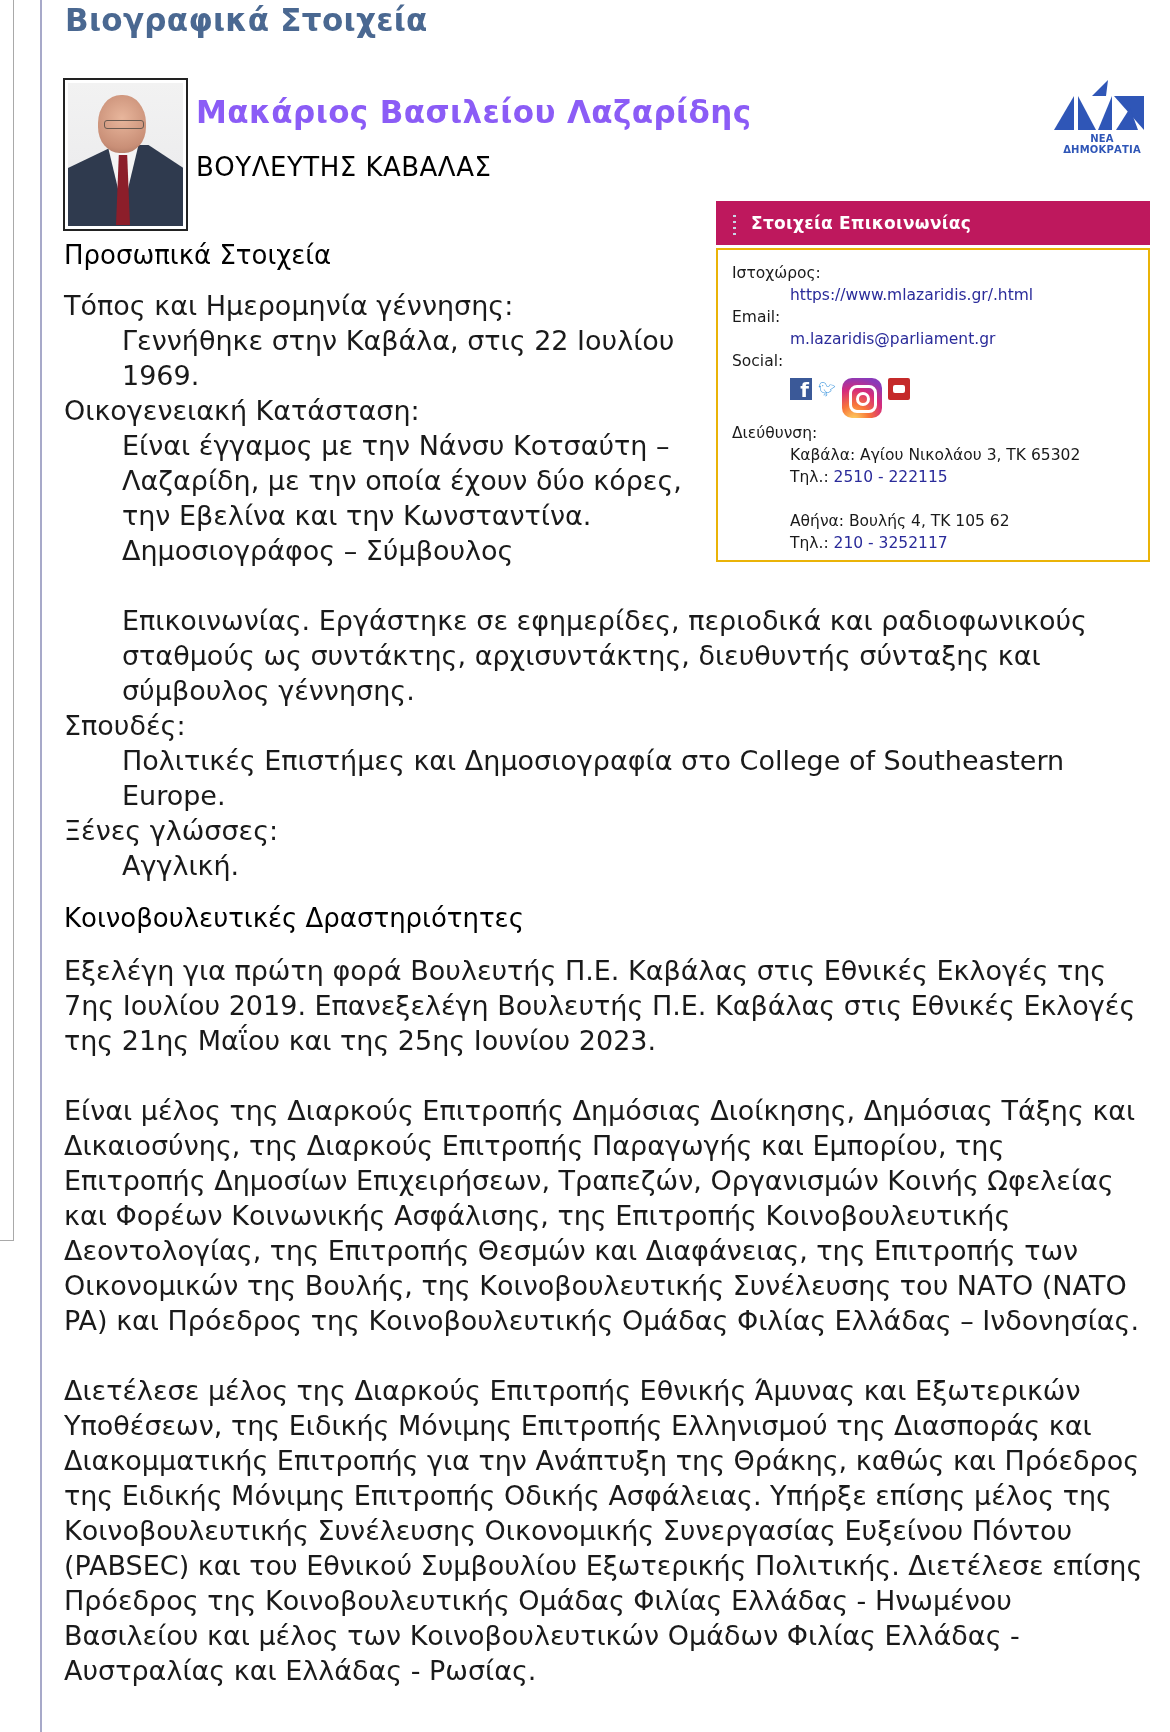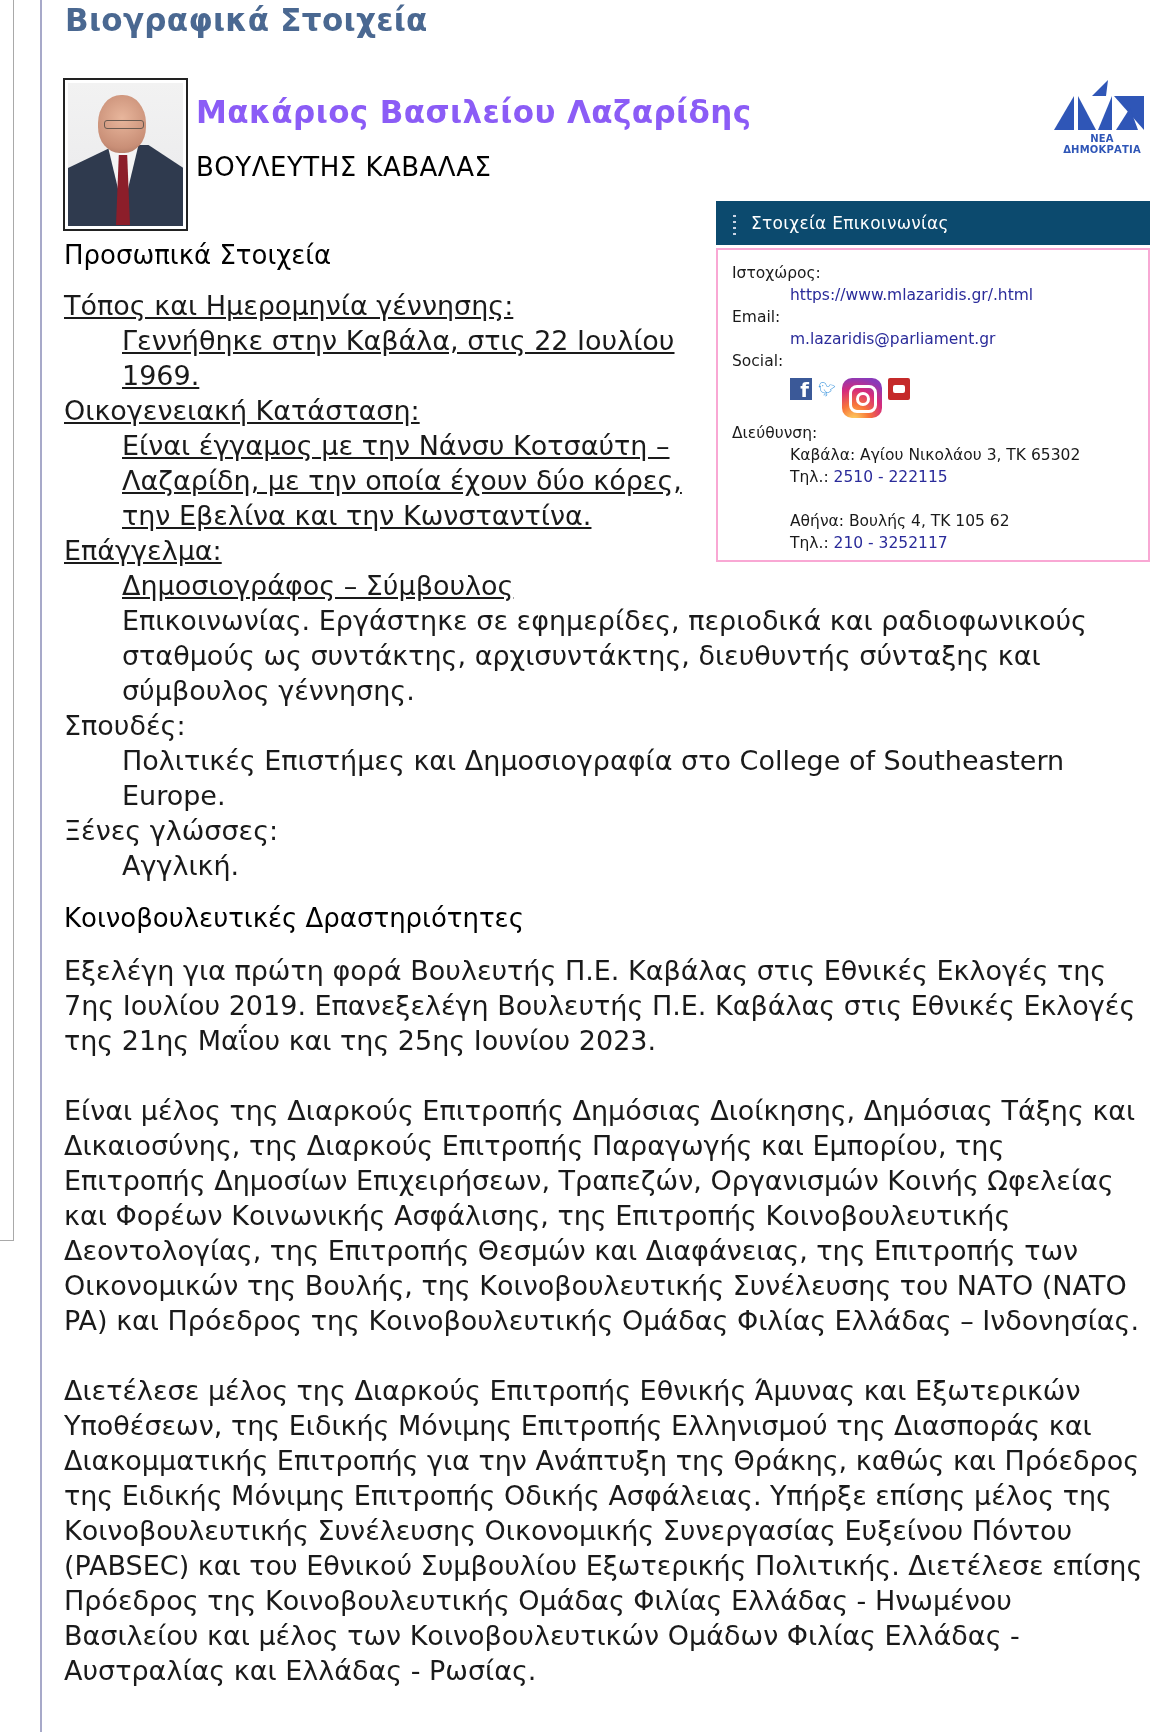--- a/index.html
+++ b/index.html
@@ -50,30 +50,30 @@
   .logo { position:absolute; left:1052px; top:78px; width:100px; height:70px; }
   .logo-text {
     position:absolute; left:1050px; top:133px; width:104px; text-align:center;
     font-size:10px; font-weight:bold; color:#2f56b7; letter-spacing:0.2px;
   }
 
   .contact {
     position:absolute; left:716px; top:201px; width:434px; height:361px;
   }
   .contact-header {
-    height:44px; background:#0c4a6e; color:#fff; position:relative;
-    font-size:17px; font-weight:normal; line-height:44px; padding-left:35px; letter-spacing:0.3px;
+    height:44px; background:#be185d; color:#fff; position:relative;
+    font-size:17px; font-weight:bold; line-height:44px; padding-left:35px; letter-spacing:0.3px;
   }
   .contact-header .grip {
     position:absolute; left:17px; top:12px; width:3px; height:22px;
     background:radial-gradient(circle, #c9d4e5 40%, transparent 45%) 0 0/3px 6px repeat-y;
   }
   .contact-body {
     position:absolute; top:47px; left:0; right:0; bottom:0;
-    border:2px solid #f9a8d4; background:#fff; padding:12px 0 16px 14px;
+    border:2px solid #eab308; background:#fff; padding:12px 0 16px 14px;
     font-size:15.5px; line-height:22px; color:#1a1a1a;
   }
   .contact-body .lbl { margin:0; }
   .contact-body .val { margin:0 12px 0 58px; }
   .contact-body a { color:#2a2b9a; text-decoration:none; }
   .social { display:flex; align-items:flex-start; gap:6px; margin:6px 0 2px 58px; height:42px; }
   .ico { display:inline-block; }
   .ico-fb { width:22px; height:22px; background:#3b5998; color:#fff; font-weight:bold; font-size:20px; line-height:24px; text-align:right; padding-right:3px; box-sizing:border-box; }
   .ico-tw { width:18px; height:18px; color:#4a9de0; font-size:14px; line-height:18px; margin-top:2px; }
   .ico-ig { width:40px; height:40px; border-radius:10px; margin-top:0px;
@@ -144,29 +144,28 @@
     <p class="val">Καβάλα: Αγίου Νικολάου 3, ΤΚ 65302</p>
     <p class="val"><span>Τηλ.:</span> <a>2510 - 222115</a></p>
     <div class="gap"></div>
     <p class="val">Αθήνα: Βουλής 4, ΤΚ 105 62</p>
     <p class="val"><span>Τηλ.:</span> <a>210 - 3252117</a></p>
   </div>
 </div>
 
 <h3 class="section-h" style="top:240px;">Προσωπικά Στοιχεία</h3>
 
-<div class="body-text dl" style="top:288px; width:640px;text-decoration:underline;">
+<div class="body-text dl" style="top:288px; width:640px;">
   <p class="term">Τόπος και Ημερομηνία γέννησης:</p>
   <p class="def">Γεννήθηκε στην Καβάλα, στις 22 Ιουλίου</p>
   <p class="def">1969.</p>
   <p class="term">Οικογενειακή Κατάσταση:</p>
   <p class="def">Είναι έγγαμος με την Νάνσυ Κοτσαύτη –</p>
   <p class="def">Λαζαρίδη, με την οποία έχουν δύο κόρες,</p>
   <p class="def">την Εβελίνα και την Κωνσταντίνα.</p>
-  <p class="term">Επάγγελμα:</p>
   <p class="def">Δημοσιογράφος – Σύμβουλος</p>
 </div>
 
 <div class="body-text dl" style="top:603px; width:1060px;">
   <p class="def" style="width:1000px;">Επικοινωνίας. Εργάστηκε σε εφημερίδες, περιοδικά και ραδιοφωνικούς σταθμούς ως συντάκτης, αρχισυντάκτης, διευθυντής σύνταξης και σύμβουλος γέννησης.</p>
   <p class="term">Σπουδές:</p>
   <p class="def" style="width:1000px;">Πολιτικές Επιστήμες και Δημοσιογραφία στο College of Southeastern Europe.</p>
   <p class="term">Ξένες γλώσσες:</p>
   <p class="def">Αγγλική.</p>
 </div>

